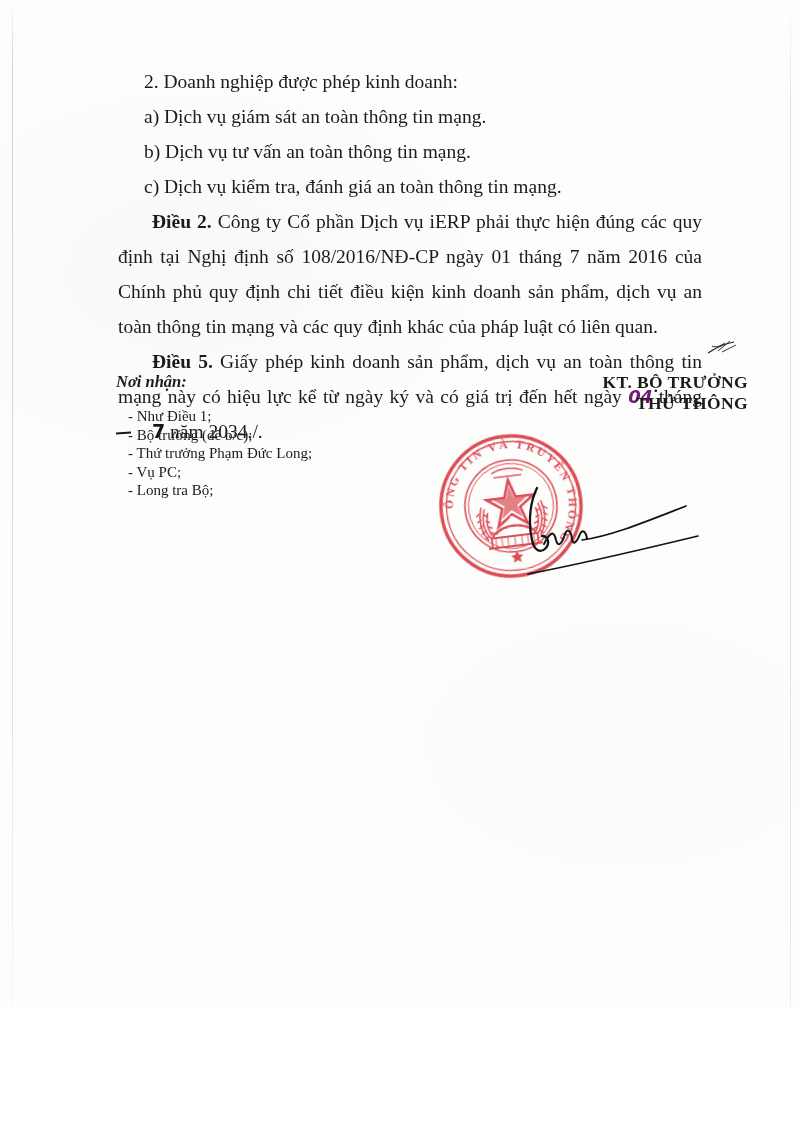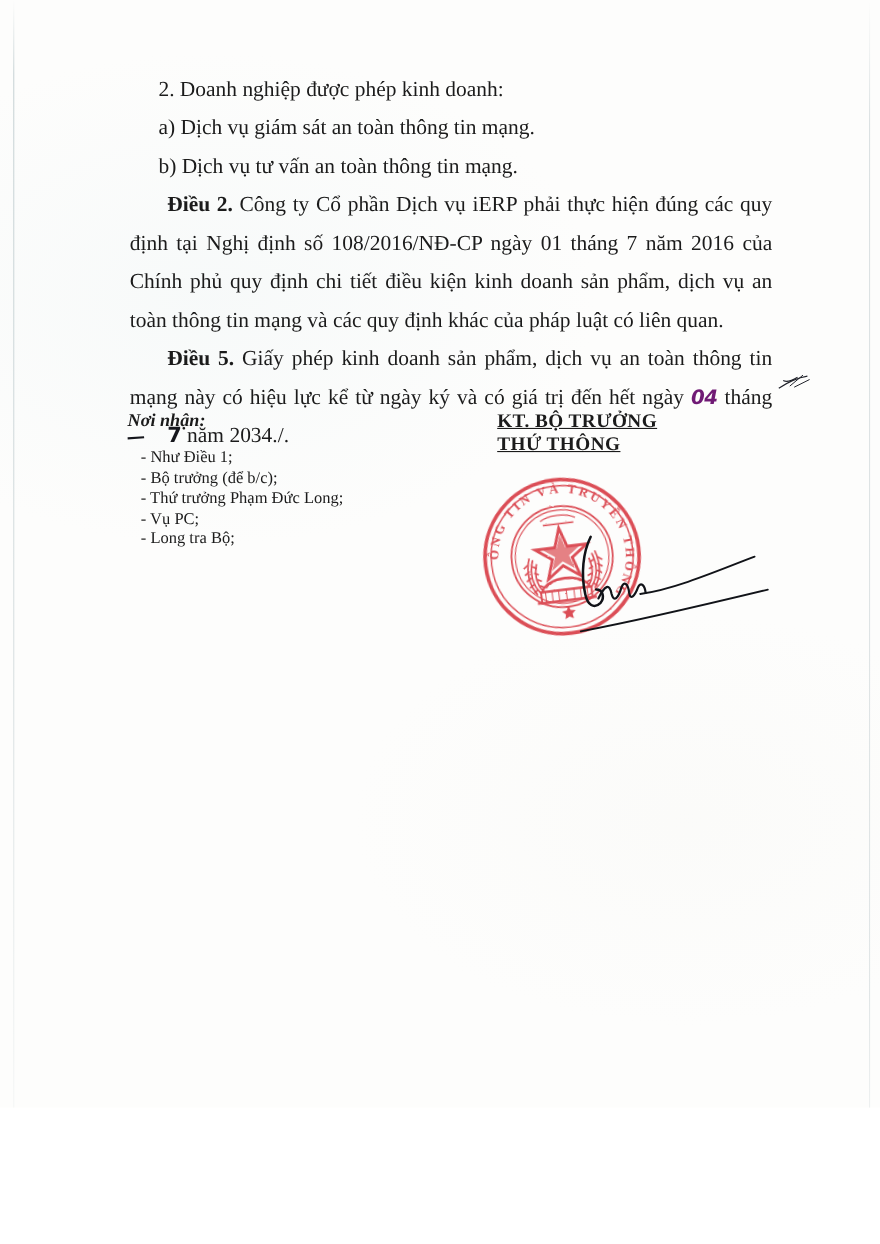--- a/index.html
+++ b/index.html
@@ -132,22 +132,21 @@
     font-size: 10.5px;
     letter-spacing: 0.1px;
   }
 
   
   .sign-block {
     position: absolute;
     left: 452px;
     top: 372px;
     width: 296px;
-    text-align: left;
-    text-decoration: underline;
+    text-align: right;
   }
   .sign-title {
     font-weight: bold;
     font-size: 17.5px;
     line-height: 21px;
     letter-spacing: 0.4px;
   }
 
   
   .seal {
@@ -194,20 +193,21 @@
   <div class="content">
 
     <div class="body-block">
 
       <p class="para list-item">2. Doanh nghiệp được phép kinh doanh:</p>
 
       <p class="para list-item">a) Dịch vụ giám sát an toàn thông tin mạng.</p>
 
       <p class="para list-item">b) Dịch vụ tư vấn an toàn thông tin mạng.</p>
 
+      <p class="para list-item">c) Dịch vụ kiểm tra, đánh giá an toàn thông tin mạng.</p>
 
       <p class="para indent">
         <span class="bold">Điều 2.</span><span> Công ty Cổ phần Dịch vụ iERP phải thực hiện đúng các quy định tại Nghị định số 108/2016/NĐ-CP ngày 01 tháng 7 năm 2016 của Chính phủ quy định chi tiết điều kiện kinh doanh sản phẩm, dịch vụ an toàn thông tin mạng và các quy định khác của pháp luật có liên quan.</span>
       </p>
 
       <p class="para indent">
         <span class="bold">Điều 5.</span><span> Giấy phép kinh doanh sản phẩm, dịch vụ an toàn thông tin mạng này có hiệu lực kể từ ngày ký và có giá trị đến hết ngày </span><span class="hand">04</span><span> tháng </span><span class="hand-seven">7</span><span> năm 2034./.</span>
       </p>
     </div>
 

